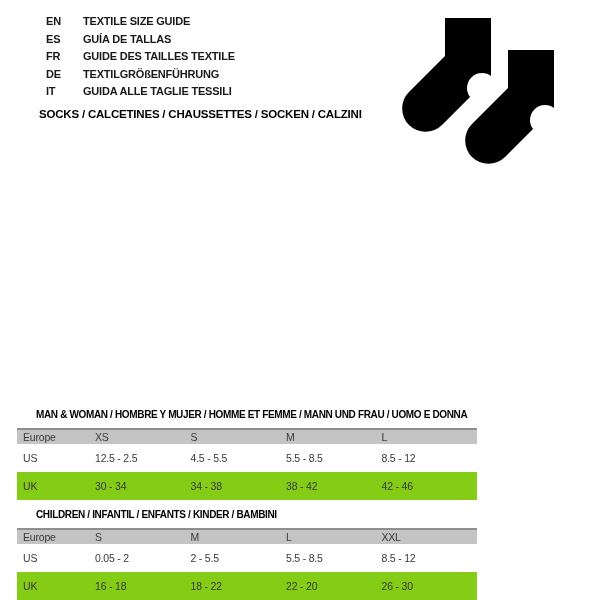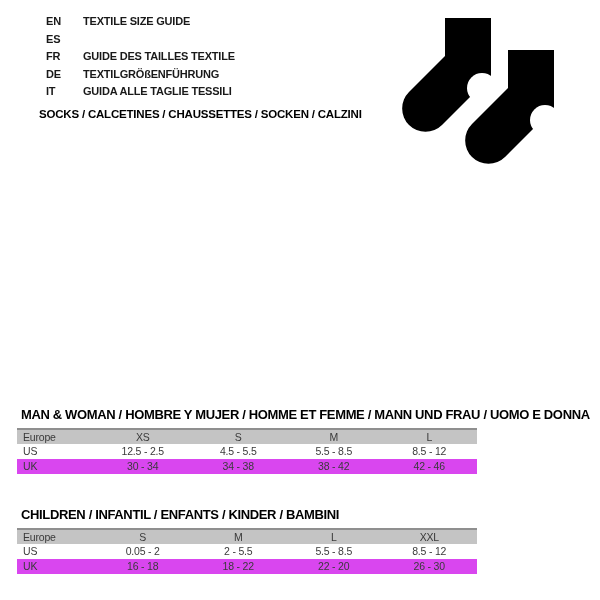--- a/index.html
+++ b/index.html
@@ -32,55 +32,56 @@
   }
 
   
   .socks-svg { position:absolute; left:400px; top:16px; width:172px; height:172px; }
 
   
   .table-block { position:absolute; left:17px; width:460px; }
   .table-block.men { top:409px; }
   .table-block.children { top:509px; }
   .table-title {
-    font-size:13px; font-weight:700; color:#000000;
-    letter-spacing:-0.35px; line-height:12px; margin:0 0 7px 4px;
+    font-size:10px; font-weight:700; color:#000000;
+    letter-spacing:-0.35px; line-height:12px; margin:0 0 7px 19px;
     white-space:nowrap;
   }
   table.size-table {
     width:100%; border-collapse:collapse; table-layout:fixed;
   }
   table.size-table thead tr {
     background:#c4c4c4;
     border-top:2px solid #8f8f8f;
     margin-top:44px;
   }
   table.size-table th, table.size-table td {
     font-size:10.5px; font-weight:400; color:#3a3a3a;
-    letter-spacing:-0.2px; padding:0; text-align:center;
+    letter-spacing:-0.2px; padding:0; text-align:left;
     height:14px; line-height:14px; white-space:nowrap;
   }
-  table.size-table tbody th, table.size-table tbody td { height:15px; line-height:15px; }
+  table.size-table tbody th, table.size-table tbody td { height:28px; line-height:15px; }
   table.size-table th:first-child, table.size-table td:first-child {
     text-align:left; padding-left:6px; width:72px;
   }
-  table.size-table tbody tr.alt { background:#d946ef; }
+  table.size-table tbody tr.alt { background:#84cc16; }
 </style>
 </head>
 <body>
 
 <div class="page">
 
   <div class="lang-list">
     <div class="lang-row">
       <span class="lang-code">EN</span>
       <span class="lang-label">TEXTILE SIZE GUIDE</span>
     </div>
     <div class="lang-row">
       <span class="lang-code">ES</span>
+      <span class="lang-label">GUÍA DE TALLAS</span>
     </div>
     <div class="lang-row">
       <span class="lang-code">FR</span>
       <span class="lang-label">GUIDE DES TAILLES TEXTILE</span>
     </div>
     <div class="lang-row">
       <span class="lang-code">DE</span>
       <span class="lang-label">TEXTILGRÖßENFÜHRUNG</span>
     </div>
     <div class="lang-row">

